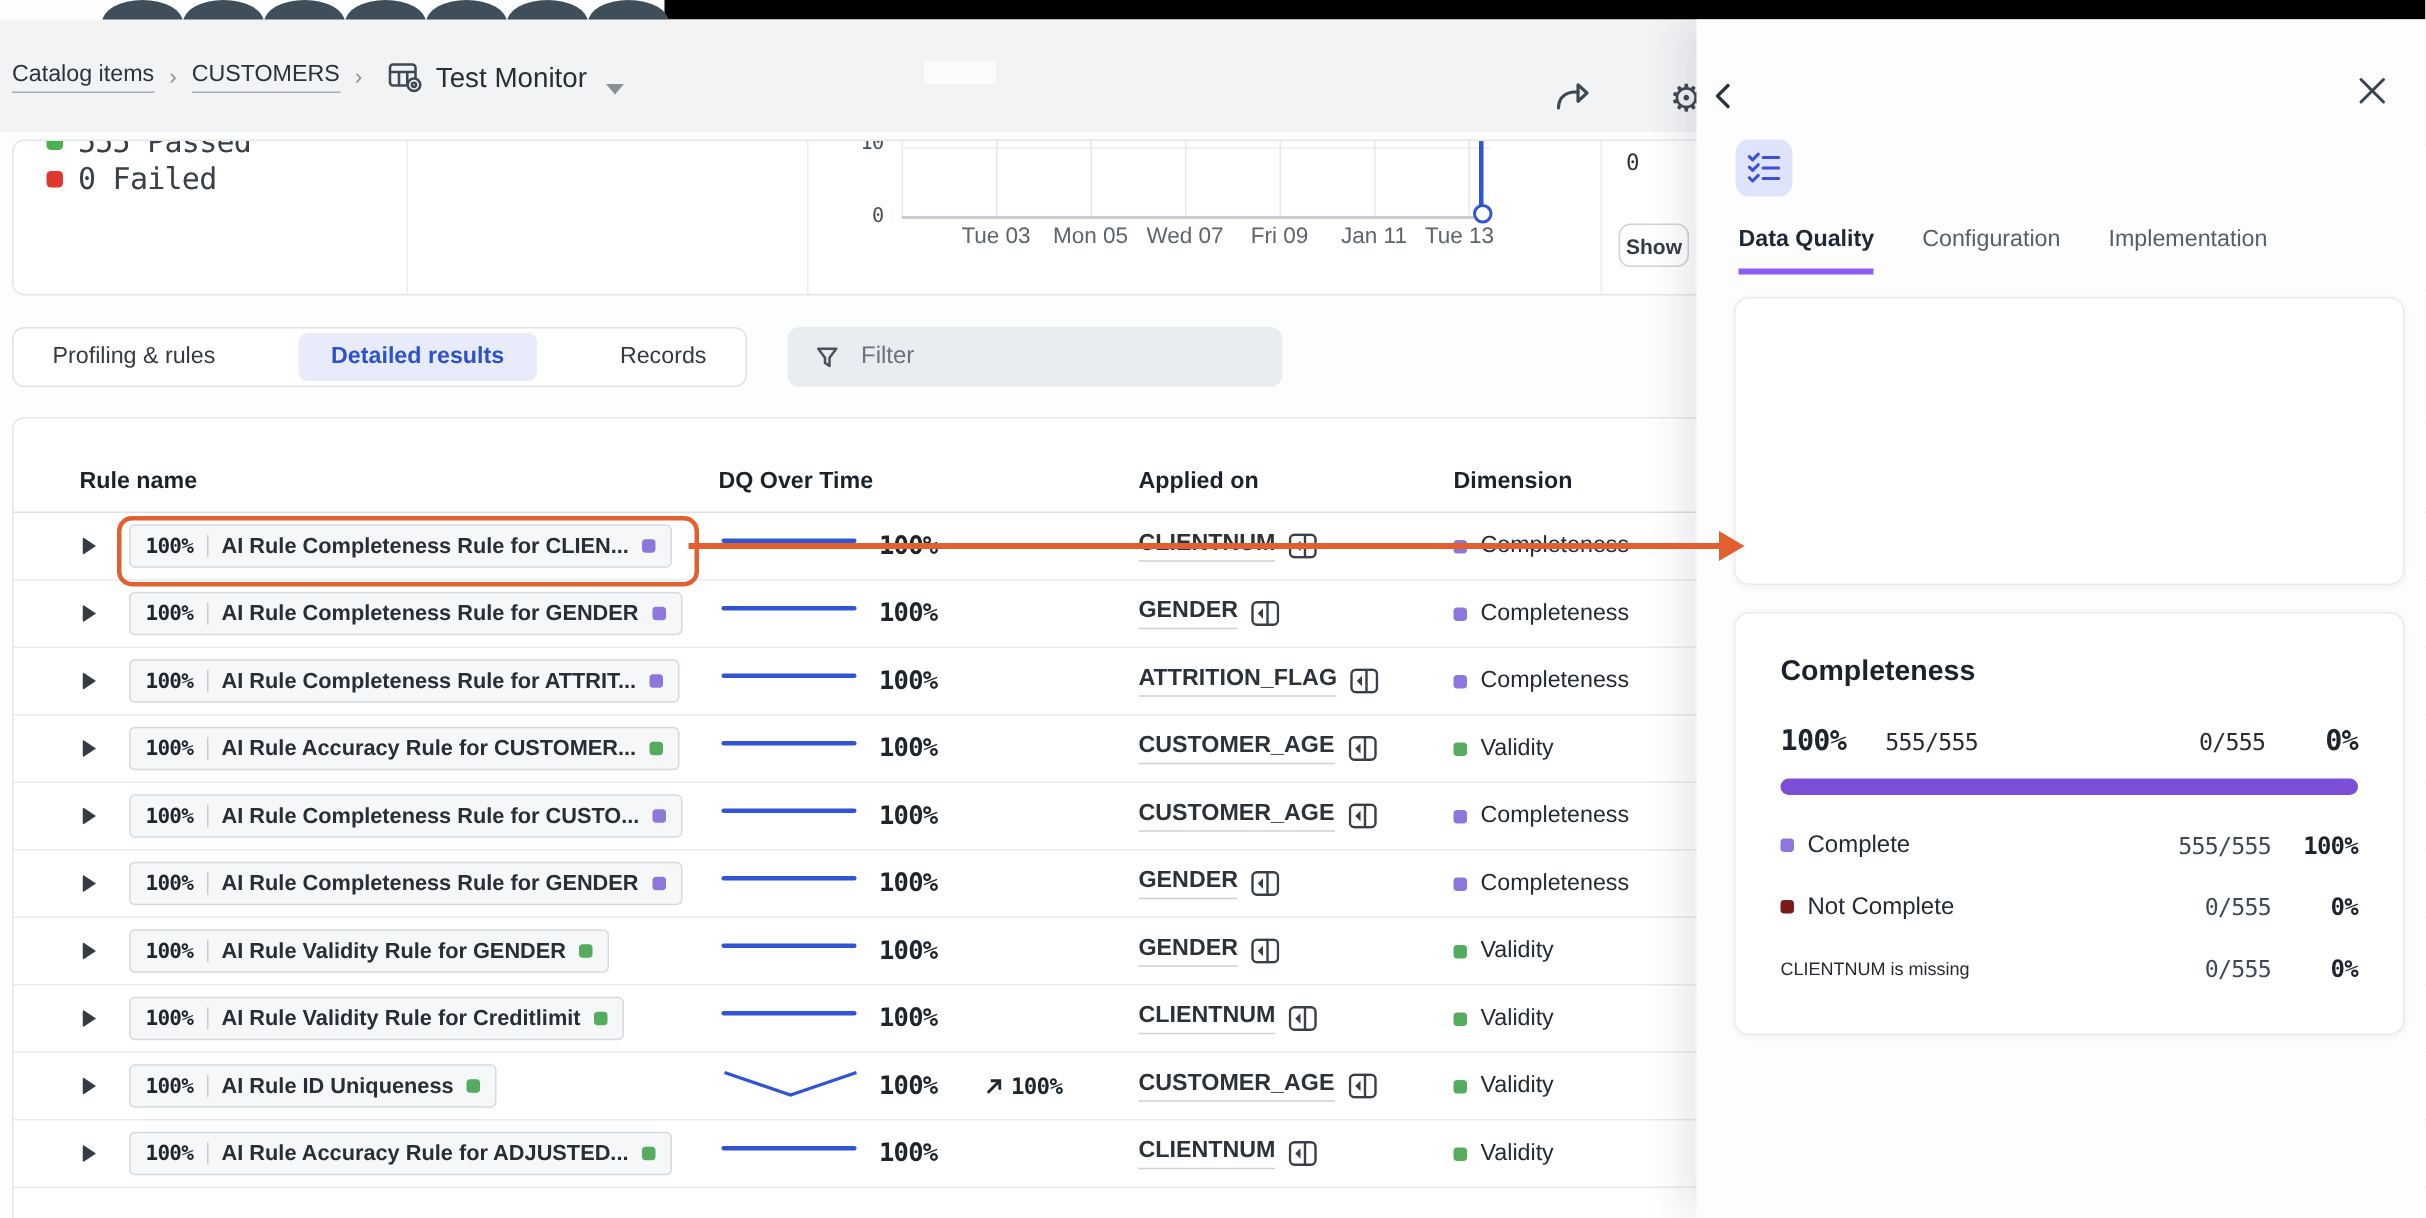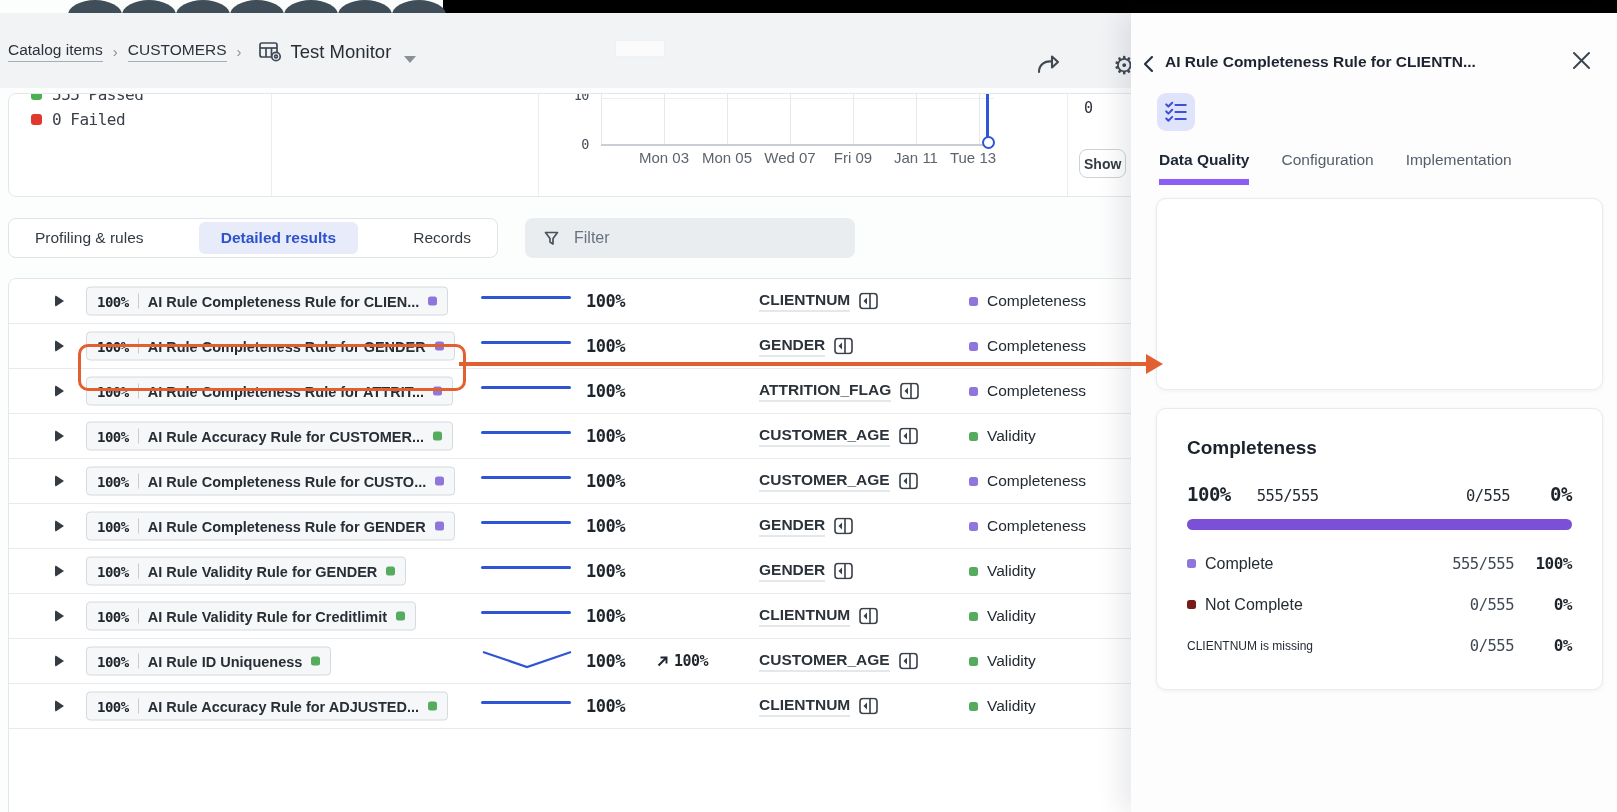--- a/index.html
+++ b/index.html
@@ -26,21 +26,21 @@
   .monitor-label{font-size:18.5px;color:#272e36;font-weight:500;}
   .caret-down{width:0;height:0;border-left:6px solid transparent;border-right:6px solid transparent;border-top:7px solid #8a9099;margin-left:4px;}
   .hdr-ico{position:absolute;top:40px;color:#3f4954;}
   .share-ico{left:1035px;}
   .gear-ico{left:1113px;top:38px;font-size:25px;color:#3f4954;}
   .white-patch{position:absolute;left:615px;top:27px;width:48px;height:15px;background:#fbfbfc;border:1px solid #f1f1f4;border-radius:2px;}
 
   
   .summary-card{position:absolute;left:8px;top:93px;width:1609px;height:102px;background:#fff;border:1px solid #e4e7ea;border-radius:8px;overflow:hidden;}
   .vdiv{position:absolute;top:0;bottom:0;width:1px;background:#ebedf0;}
-  .legend-item{position:absolute;left:22px;display:flex;align-items:center;gap:10px;height:22px;font-size:16px;color:#394049;}
+  .legend-item{position:absolute;left:22px;display:flex;align-items:center;gap:10px;height:22px;font-size:20px;color:#394049;}
   .legend-sq{width:11px;height:11px;border-radius:3px;flex:0 0 auto;}
   
   .axis{position:absolute;left:592px;top:50px;width:393px;height:1.5px;background:#c9ced4;}
   .gridline{position:absolute;top:0;height:50px;width:1px;background:#e5e8ec;}
   .hgrid{position:absolute;left:592px;top:4px;width:393px;height:1px;background:#eceef1;}
   .ylab{position:absolute;font-size:13.5px;color:#454c55;text-align:right;width:20px;}
   .xlab{position:absolute;top:55px;font-size:15px;color:#5c646d;transform:translateX(-50%);white-space:nowrap;}
   .blue-line{position:absolute;left:977px;top:0;width:2.5px;height:45px;background:#2e56d6;}
   .blue-dot{position:absolute;left:973px;top:42px;width:9px;height:9px;border-radius:50%;background:#fff;border:2.5px solid #2e56d6;}
   .mini-count{position:absolute;left:1075px;top:5px;font-size:15px;color:#2b323b;}
@@ -82,21 +82,21 @@
 
   
   .panel{position:absolute;left:1131px;top:13px;width:486px;height:799px;background:#fdfdfe;box-shadow:-10px 0 24px rgba(30,40,60,.10);z-index:50;}
   .p-back{position:absolute;left:12px;top:42px;cursor:pointer;}
   .p-crumb{position:absolute;left:34px;top:40px;width:360px;font-size:15.5px;font-weight:700;color:#1d2430;white-space:nowrap;overflow:hidden;}
   .p-close{position:absolute;right:26px;top:38px;cursor:pointer;}
   .p-icon{position:absolute;left:26px;top:80px;width:38px;height:38px;background:#dfe3fb;border-radius:9px;display:flex;align-items:center;justify-content:center;}
   .p-title{position:absolute;left:76px;top:80px;font-size:27px;font-weight:600;color:#111b27;border-bottom:1.5px solid #d9dce1;padding-bottom:5px;white-space:nowrap;}
   .p-tabs{position:absolute;left:28px;top:138px;display:flex;gap:32px;}
   .p-tab{font-size:15.5px;color:#555e6b;padding-bottom:10px;cursor:pointer;}
-  .p-tab.active{color:#1d2736;font-weight:700;border-bottom:6px solid #8b5cf6;}
+  .p-tab.active{color:#1d2736;font-weight:700;border-bottom:4px solid #8b5cf6;}
   .pcard{position:absolute;left:25px;width:447px;background:#fff;border:1px solid #e9ebef;border-radius:10px;box-shadow:0 1px 4px rgba(20,30,50,.06);box-sizing:border-box;padding:28px 30px;}
   .pcard.desc{top:185px;height:192px;}
   .pcard.comp{top:395px;height:282px;}
   .pcard h3{margin:0;font-size:19px;font-weight:600;color:#1a222c;}
   .desc-body{margin-top:22px;font-size:16px;line-height:25px;color:#2b333e;}
   .stats{display:flex;align-items:baseline;margin-top:24px;}
   .stat-pct{font-size:19px;font-weight:700;color:#1d242c;}
   .stat-frac{font-size:15.5px;color:#242b33;margin-left:26px;}
   .stat-sp{flex:1;}
   .stat-nfrac{font-size:15.5px;color:#242b33;}
@@ -180,21 +180,21 @@
         <div class="gridline" style="left: 844px;"></div>
         <div class="gridline" style="left: 907px;"></div>
         <div class="gridline" style="left: 970px;"></div>
       </div>
     <div class="axis"></div>
     <span class="ylab mono" style="left:560px;top:-7px">10</span>
     <span class="ylab mono" style="left:560px;top:42px">0</span>
     <div class="blue-line"></div>
     <div class="blue-dot"></div>
     <div id="xlabels">
-        <span class="xlab" style="left: 655px;">Mon 03</span>
+        <span class="xlab" style="left: 655px;">Tue 03</span>
         <span class="xlab" style="left: 718px;">Mon 05</span>
         <span class="xlab" style="left: 781px;">Wed 07</span>
         <span class="xlab" style="left: 844px;">Fri 09</span>
         <span class="xlab" style="left: 907px;">Jan 11</span>
         <span class="xlab" style="left: 964px;">Tue 13</span>
       </div>
   </div>
 
   <span class="mini-count mono">0</span>
   <div class="show-btn">Show</div>
@@ -208,20 +208,26 @@
 <div class="filter">
   <span>
     <svg width="17" height="17" viewBox="0 0 17 17" fill="none" stroke="#4a525c" stroke-width="1.7" stroke-linejoin="round">
       <path d="M2.5 2.5 H14.5 L10 8.5 V14 L7 12 V8.5 Z"></path>
     </svg>
   </span>
   <span class="filter-text">Filter</span>
 </div>
 
 <div class="table-card">
+  <div class="thead">
+    <span class="th" style="left:44px">Rule name</span>
+    <span class="th" style="left:470px">DQ Over Time</span>
+    <span class="th" style="left:750px">Applied on</span>
+    <span class="th" style="left:960px">Dimension</span>
+  </div>
   <div id="rows">
   <div class="trow">
     <span class="expander"></span>
     <span class="pill">
       <span class="score mono">100%</span>
       <span class="pdiv"></span>
       <span class="rname">AI Rule Completeness Rule for CLIEN...</span>
       <span class="sq" style="background: rgb(143, 118, 221);"></span>
     </span>
     <span class="sparkwrap">
@@ -509,21 +515,20 @@
 <div class="anno-box"></div>
 <div class="anno-line"></div>
 <div class="anno-head"></div>
 
 <div class="panel">
   <span class="p-back">
     <svg width="11" height="18" viewBox="0 0 11 18" fill="none" stroke="#2a3340" stroke-width="2.2" stroke-linecap="round" stroke-linejoin="round">
       <polyline points="9,2 2,9 9,16"></polyline>
     </svg>
   </span>
-  <span class="p-crumb">AI Rule Completeness Rule for CLIENTN...</span>
   <span class="p-close">
     <svg width="19" height="19" viewBox="0 0 19 19" stroke="#3a4450" stroke-width="2" stroke-linecap="round">
       <line x1="2" y1="2" x2="17" y2="17"></line>
         <line x1="17" y1="2" x2="2" y2="17"></line>
     </svg>
   </span>
 
   <span class="p-icon">
     <svg width="26" height="26" viewBox="0 0 24 24" fill="none" stroke="#3c50d8" stroke-width="1.9" stroke-linecap="round" stroke-linejoin="round">
       <polyline points="3,5 5,7 8.5,3.5"></polyline>

